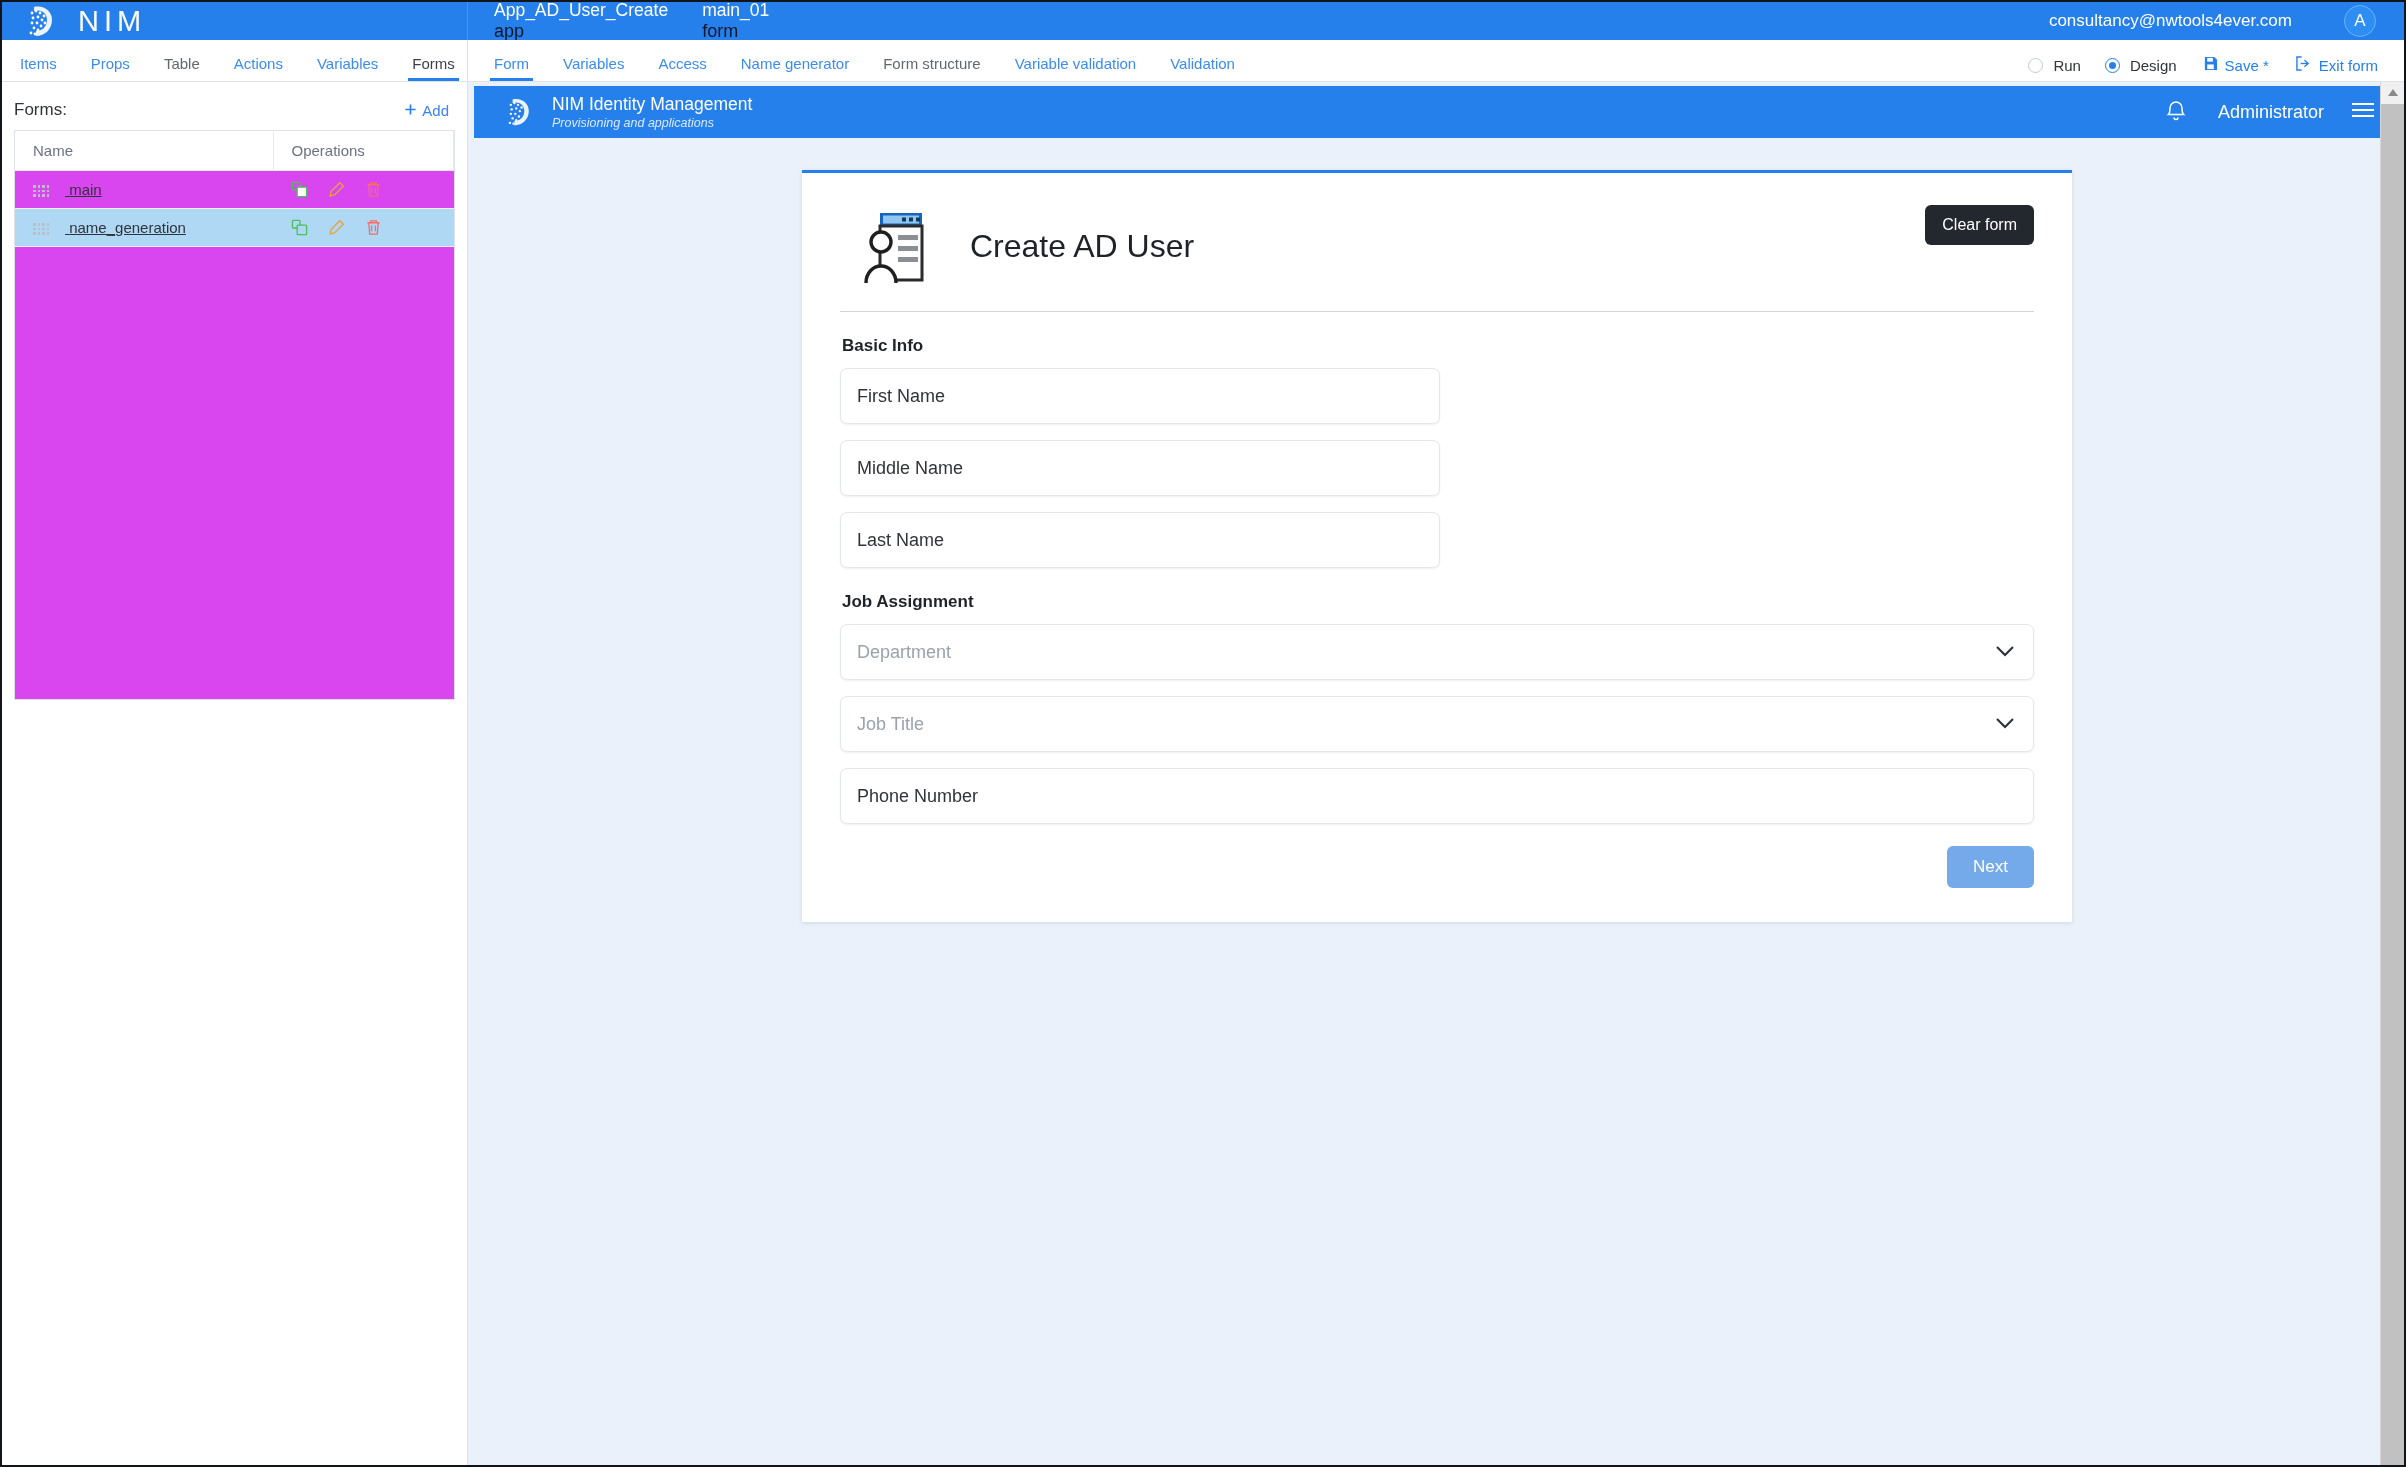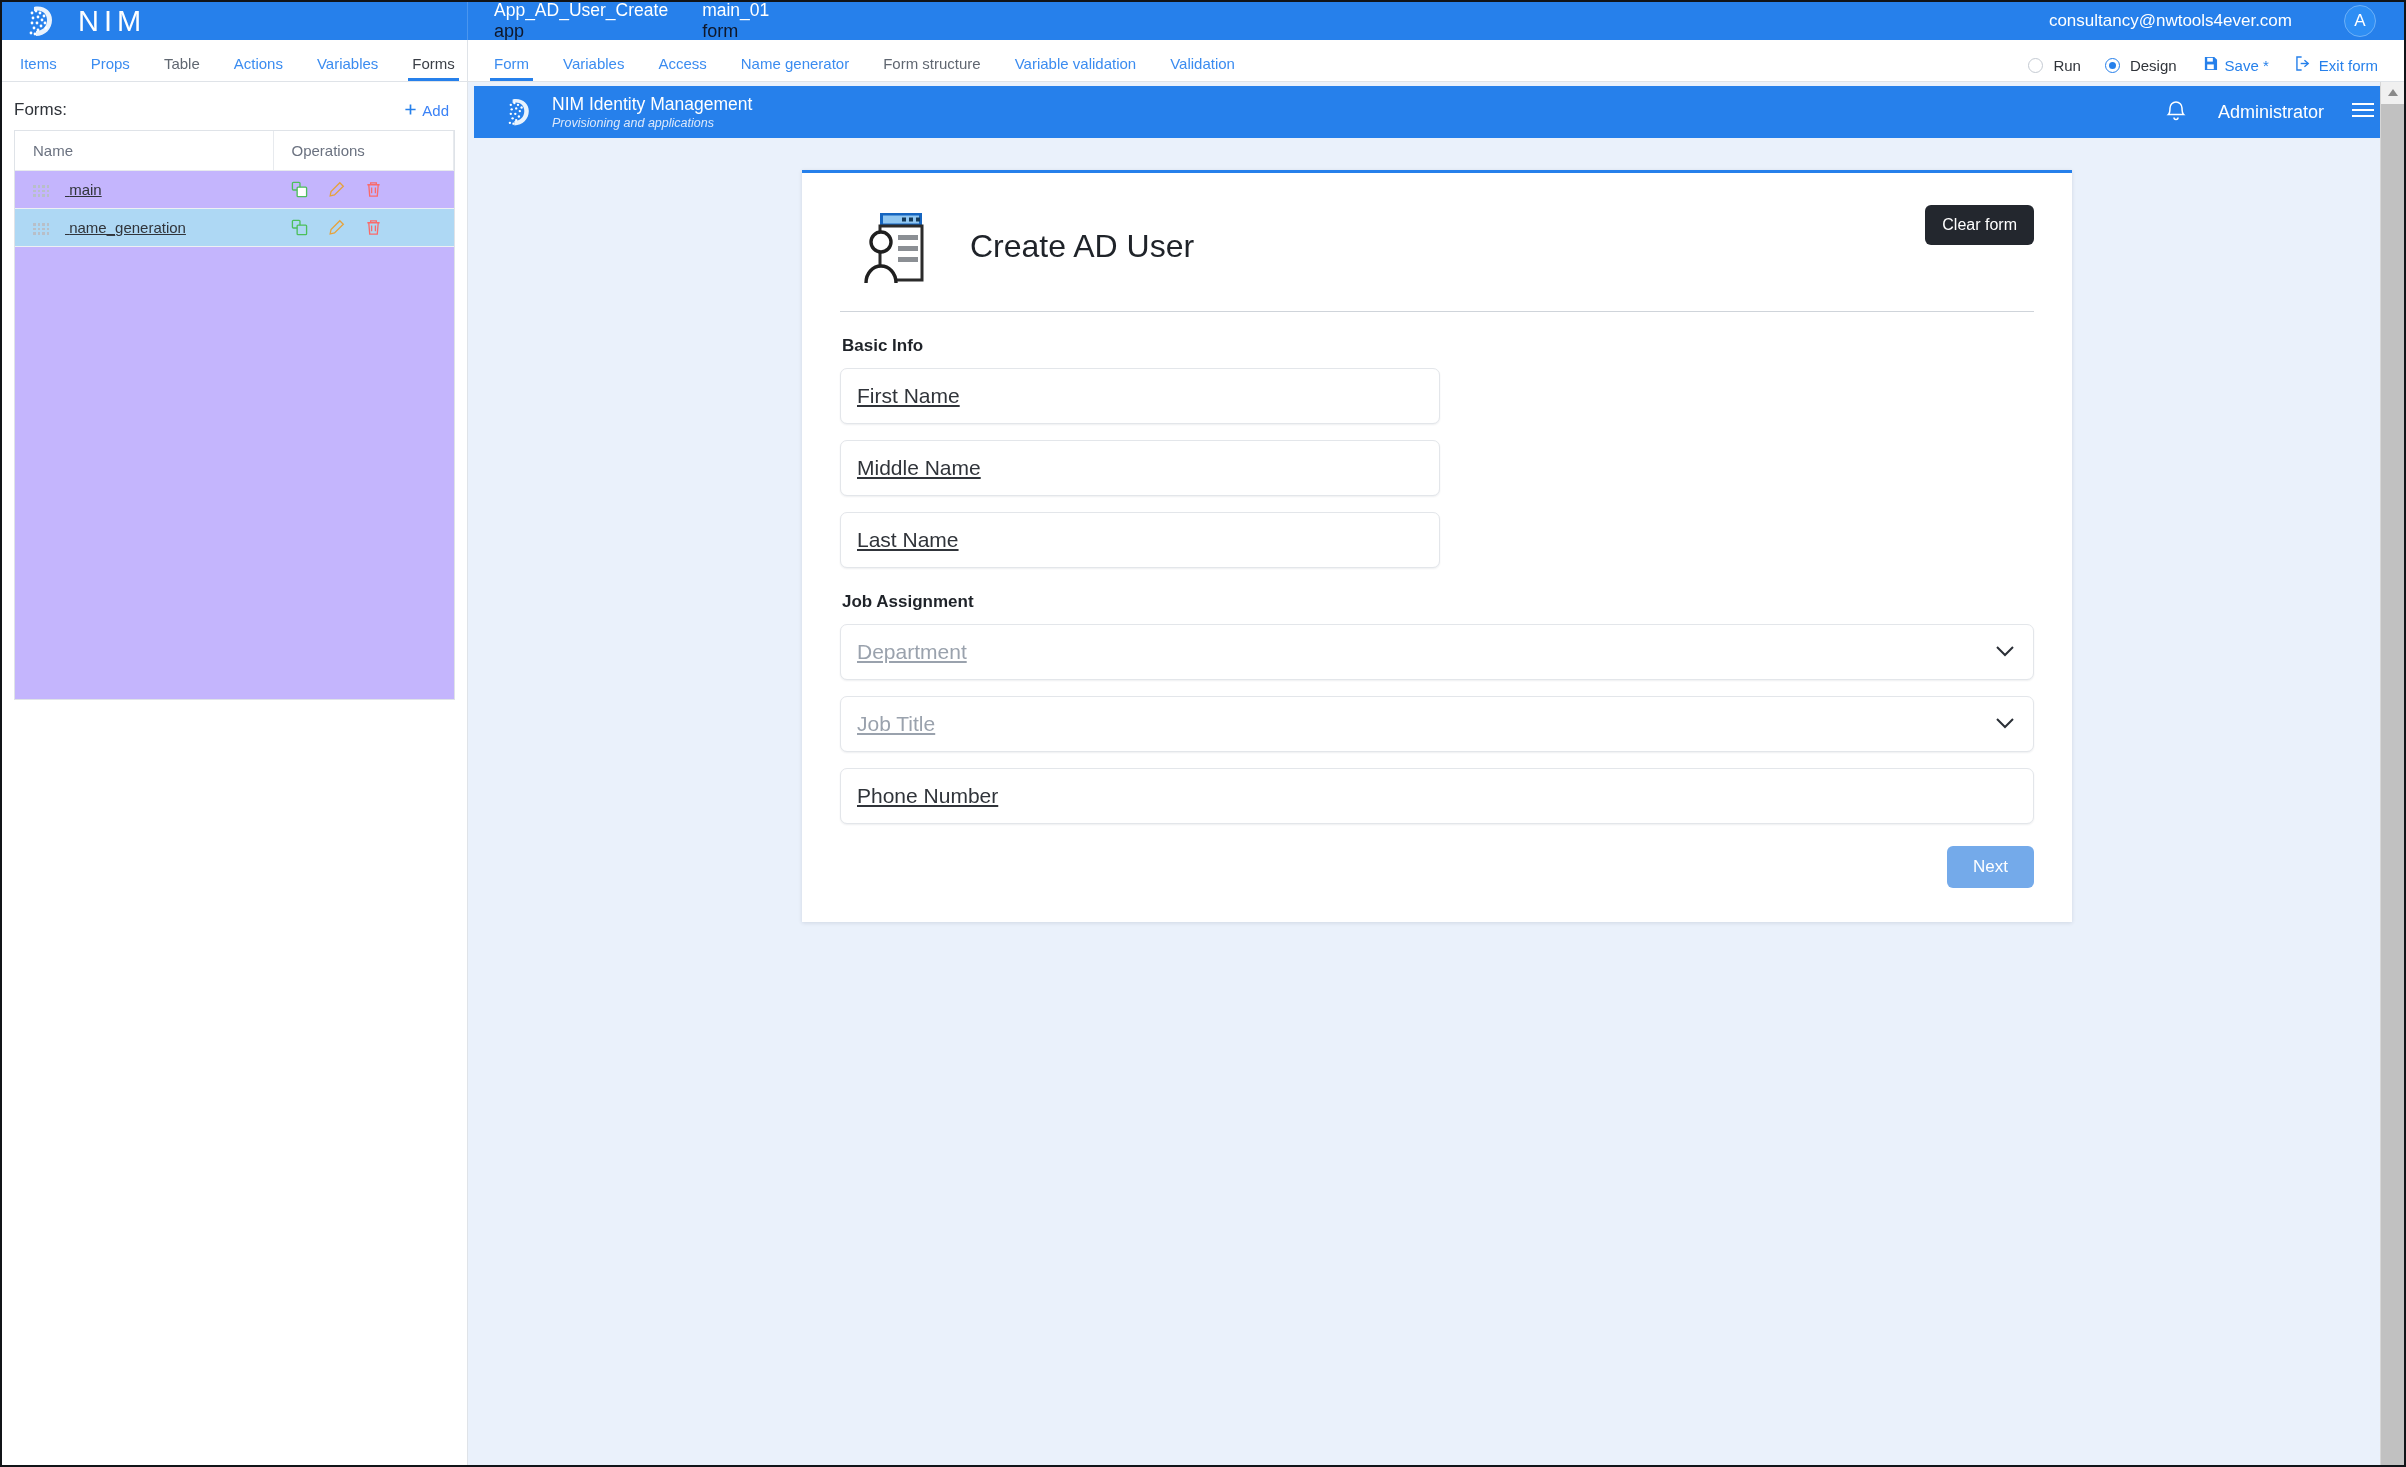--- a/index.html
+++ b/index.html
@@ -160,21 +160,21 @@
     display: flex; align-items: center; justify-content: space-between;
     padding: 0 6px 10px 0;
   }
   .forms-head .lbl { font-size: 17px; color: #30343a; }
   .add-link {
     font-size: 15px; color: #3b82f6; cursor: pointer;
     display: flex; align-items: flex-end; gap: 5px;
   }
   .forms-box {
     border: 1px solid #dfe3e8;
-    background: #c4b5fd;
+    background: #d946ef;
     height: 570px;
   }
   .ftable { width: 100%; border-collapse: collapse; }
   .ftable th {
     text-align: left;
     font-size: 15px; font-weight: 400; color: #6b7280;
     padding: 11px 0 11px 18px;
     border-bottom: 1px solid #e7eaee;
     background: #fff;
   }
@@ -270,21 +270,21 @@
     box-shadow: 0 1px 2px rgba(16,30,54,.07);
     height: 56px;
     display: flex;
     align-items: center;
     padding: 0 18px 0 16px;
     margin-bottom: 16px;
     cursor: text;
   }
   .field.narrow { width: 600px; }
   .field.wide { width: 100%; }
-  .field-text { font-size: 21px; color: #30343a; text-decoration: underline; }
+  .field-text { font-size: 18px; color: #30343a; }
   .field-text.placeholder { color: #9aa2ad; }
   .field-spacer { flex: 1; }
   .chev { color: #2a2f36; }
   .footer-row { display: flex; justify-content: flex-end; margin-top: 22px; }
   .next-btn {
     background: #74aaea; color: #fff;
     border: none; border-radius: 6px;
     font-size: 17px; padding: 11px 26px;
     cursor: pointer;
     font-family: "Liberation Sans", sans-serif;

